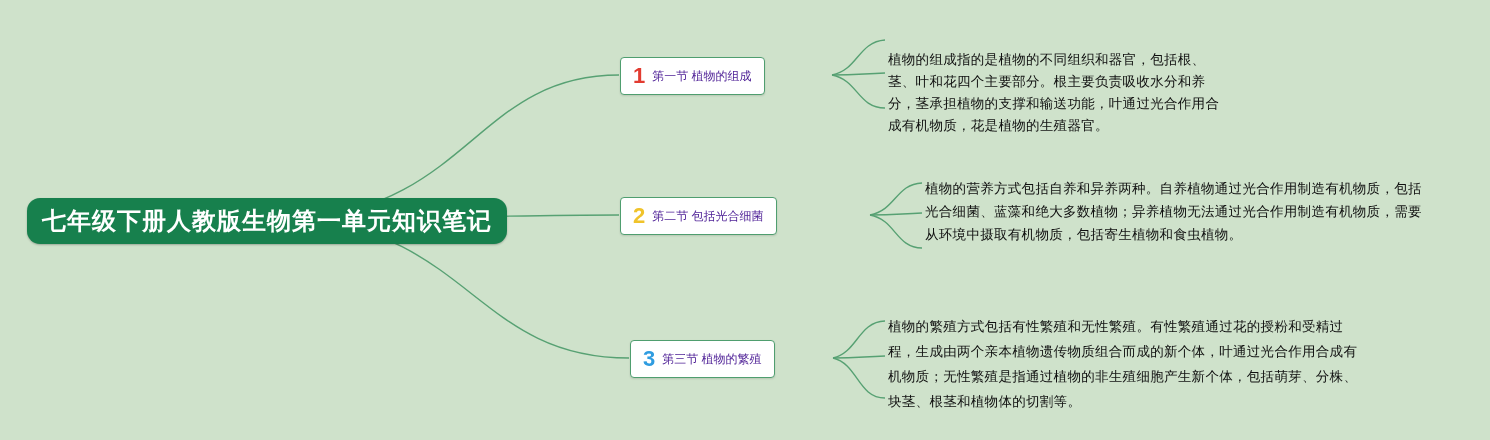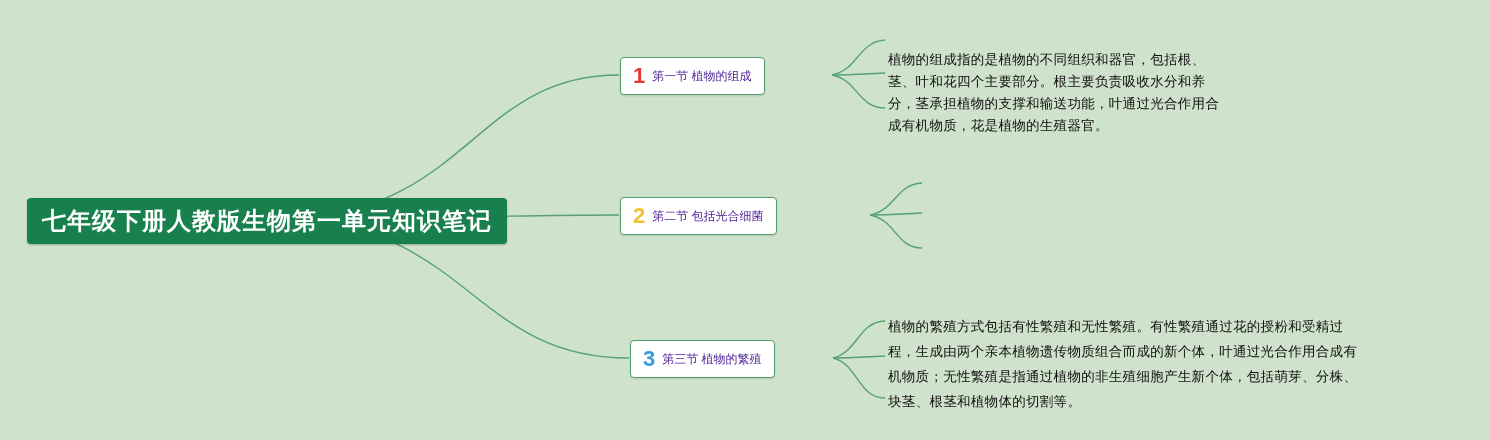--- a/index.html
+++ b/index.html
@@ -26,21 +26,21 @@
   }
   .root-node{
     position:absolute;
     left:27px;top:198px;
     z-index:3;
     background:#17804d;
     color:#ffffff;
     font-size:24px;
     font-weight:bold;
     padding:7px 15px;
-    border-radius:4px;
+    border-radius:13px;
     letter-spacing:1px;
     white-space:nowrap;
     box-shadow:0 1px 2px rgba(0,0,0,0.25);
     cursor:default;
   }
   .branch-node{
     position:absolute;
     z-index:2;
     background:#ffffff;
     border:1px solid #4f9e6f;
@@ -113,16 +113,17 @@
     <span class="lbl">第二节 包括光合细菌</span>
   </div>
 
   <div class="branch-node" id="node-3">
     <span class="num" style="color: rgb(47, 156, 224);">3</span>
     <span class="lbl">第三节 植物的繁殖</span>
   </div>
 
   <div class="detail" id="detail-1">植物的组成指的是植物的不同组织和器官，包括根、茎、叶和花四个主要部分。根主要负责吸收水分和养分，茎承担植物的支撑和输送功能，叶通过光合作用合成有机物质，花是植物的生殖器官。</div>
 
+  <div class="detail" id="detail-2">植物的营养方式包括自养和异养两种。自养植物通过光合作用制造有机物质，包括光合细菌、蓝藻和绝大多数植物；异养植物无法通过光合作用制造有机物质，需要从环境中摄取有机物质，包括寄生植物和食虫植物。</div>
 
   <div class="detail" id="detail-3">植物的繁殖方式包括有性繁殖和无性繁殖。有性繁殖通过花的授粉和受精过程，生成由两个亲本植物遗传物质组合而成的新个体，叶通过光合作用合成有机物质；无性繁殖是指通过植物的非生殖细胞产生新个体，包括萌芽、分株、块茎、根茎和植物体的切割等。</div>
 
 </div>
 
 </body></html>

